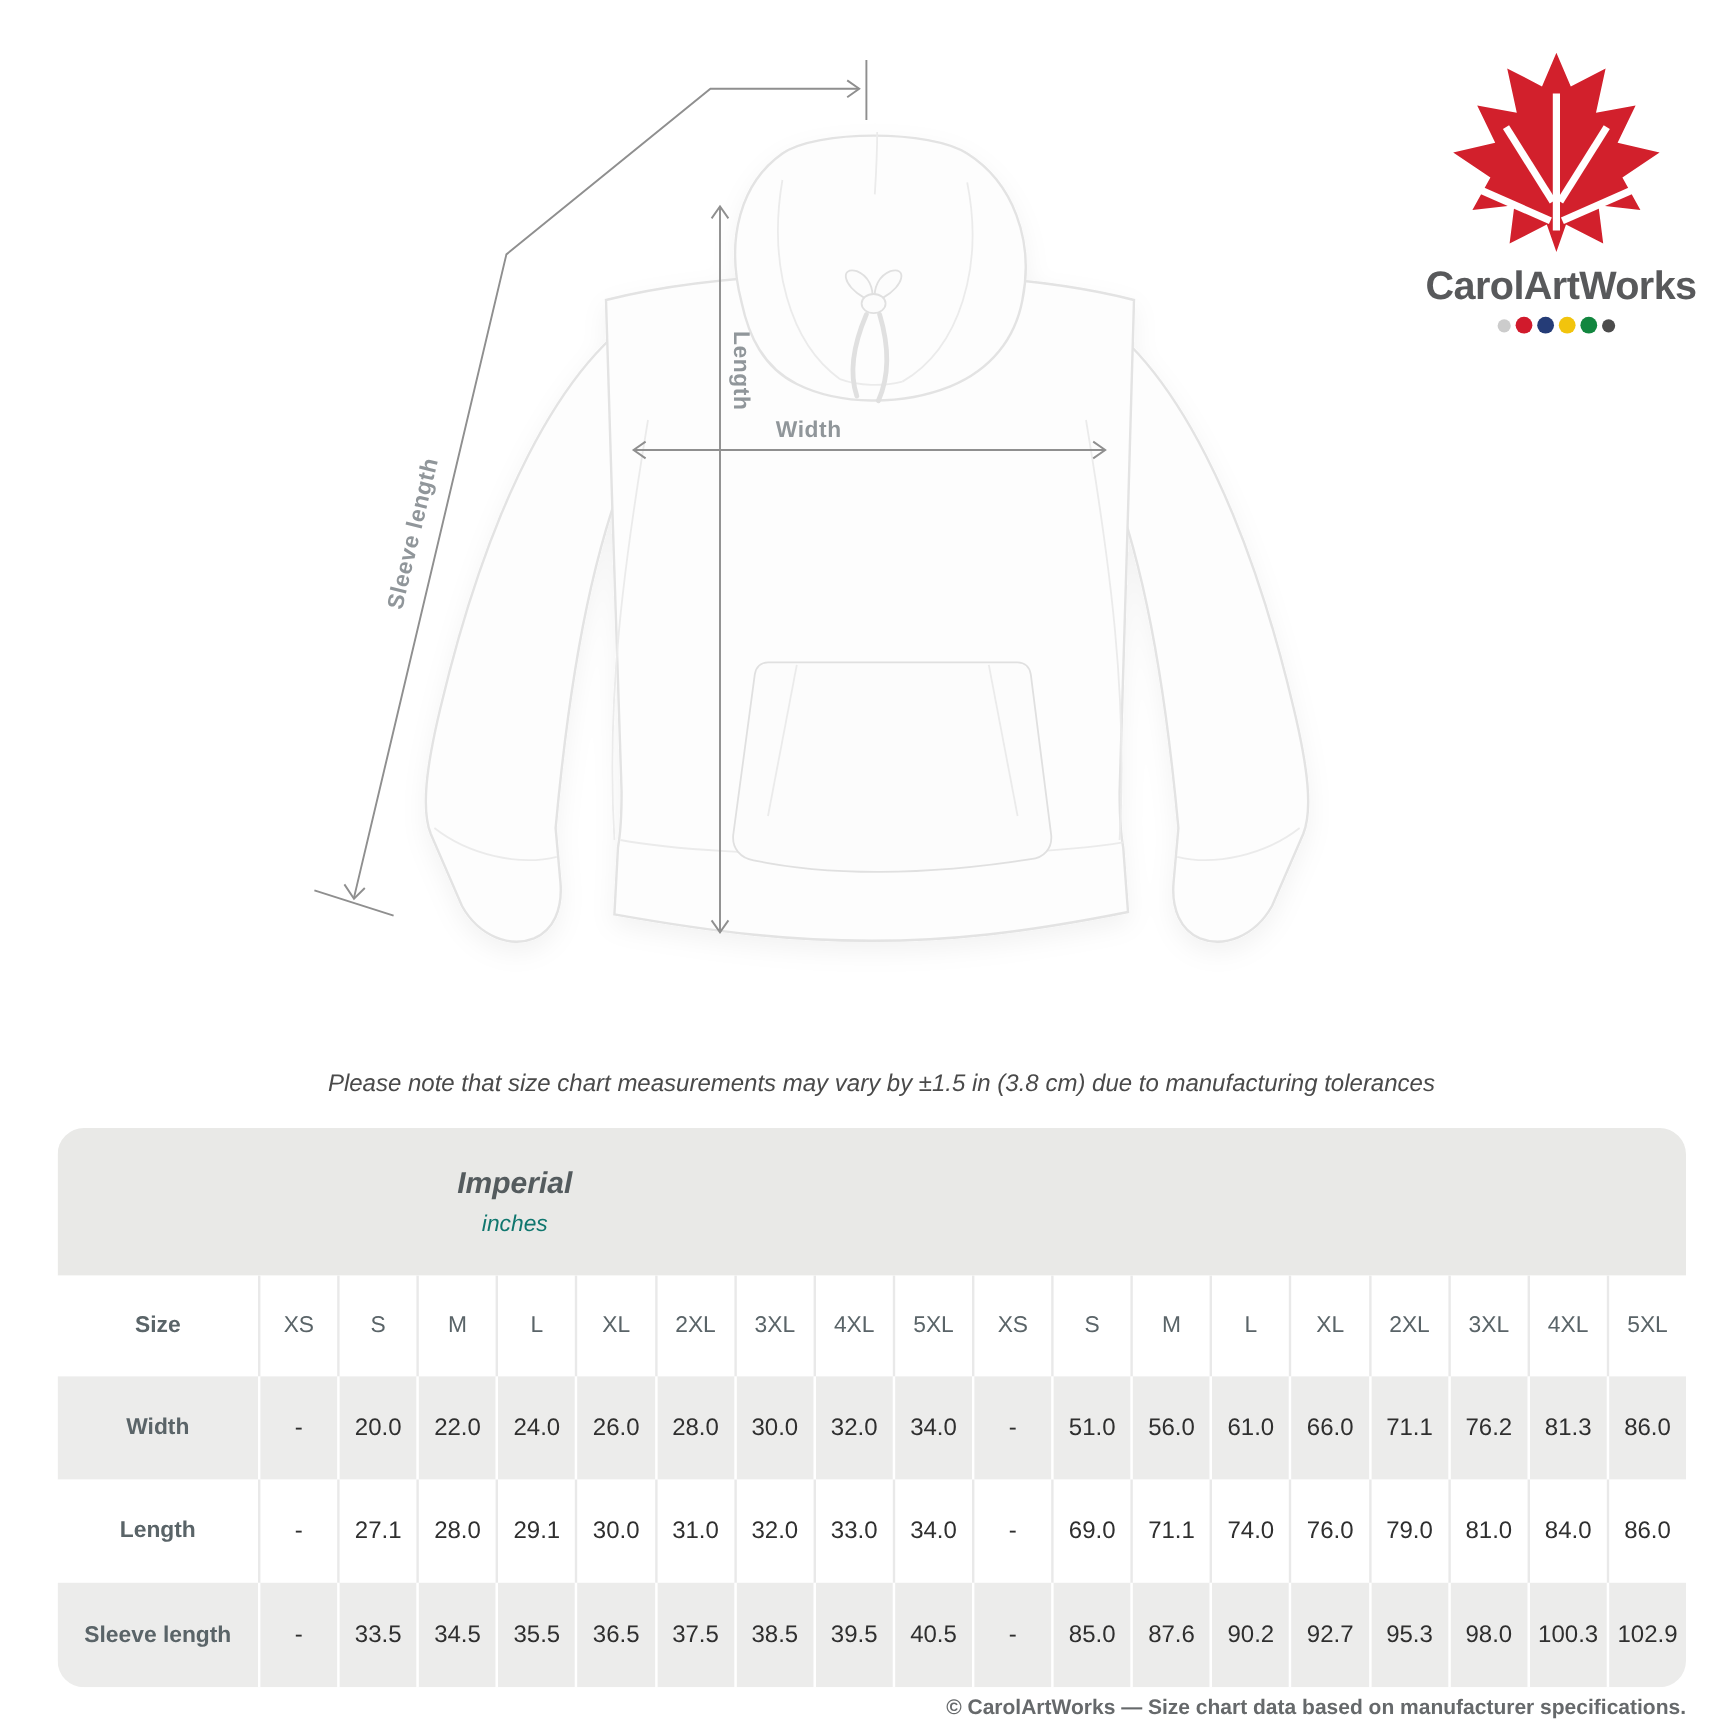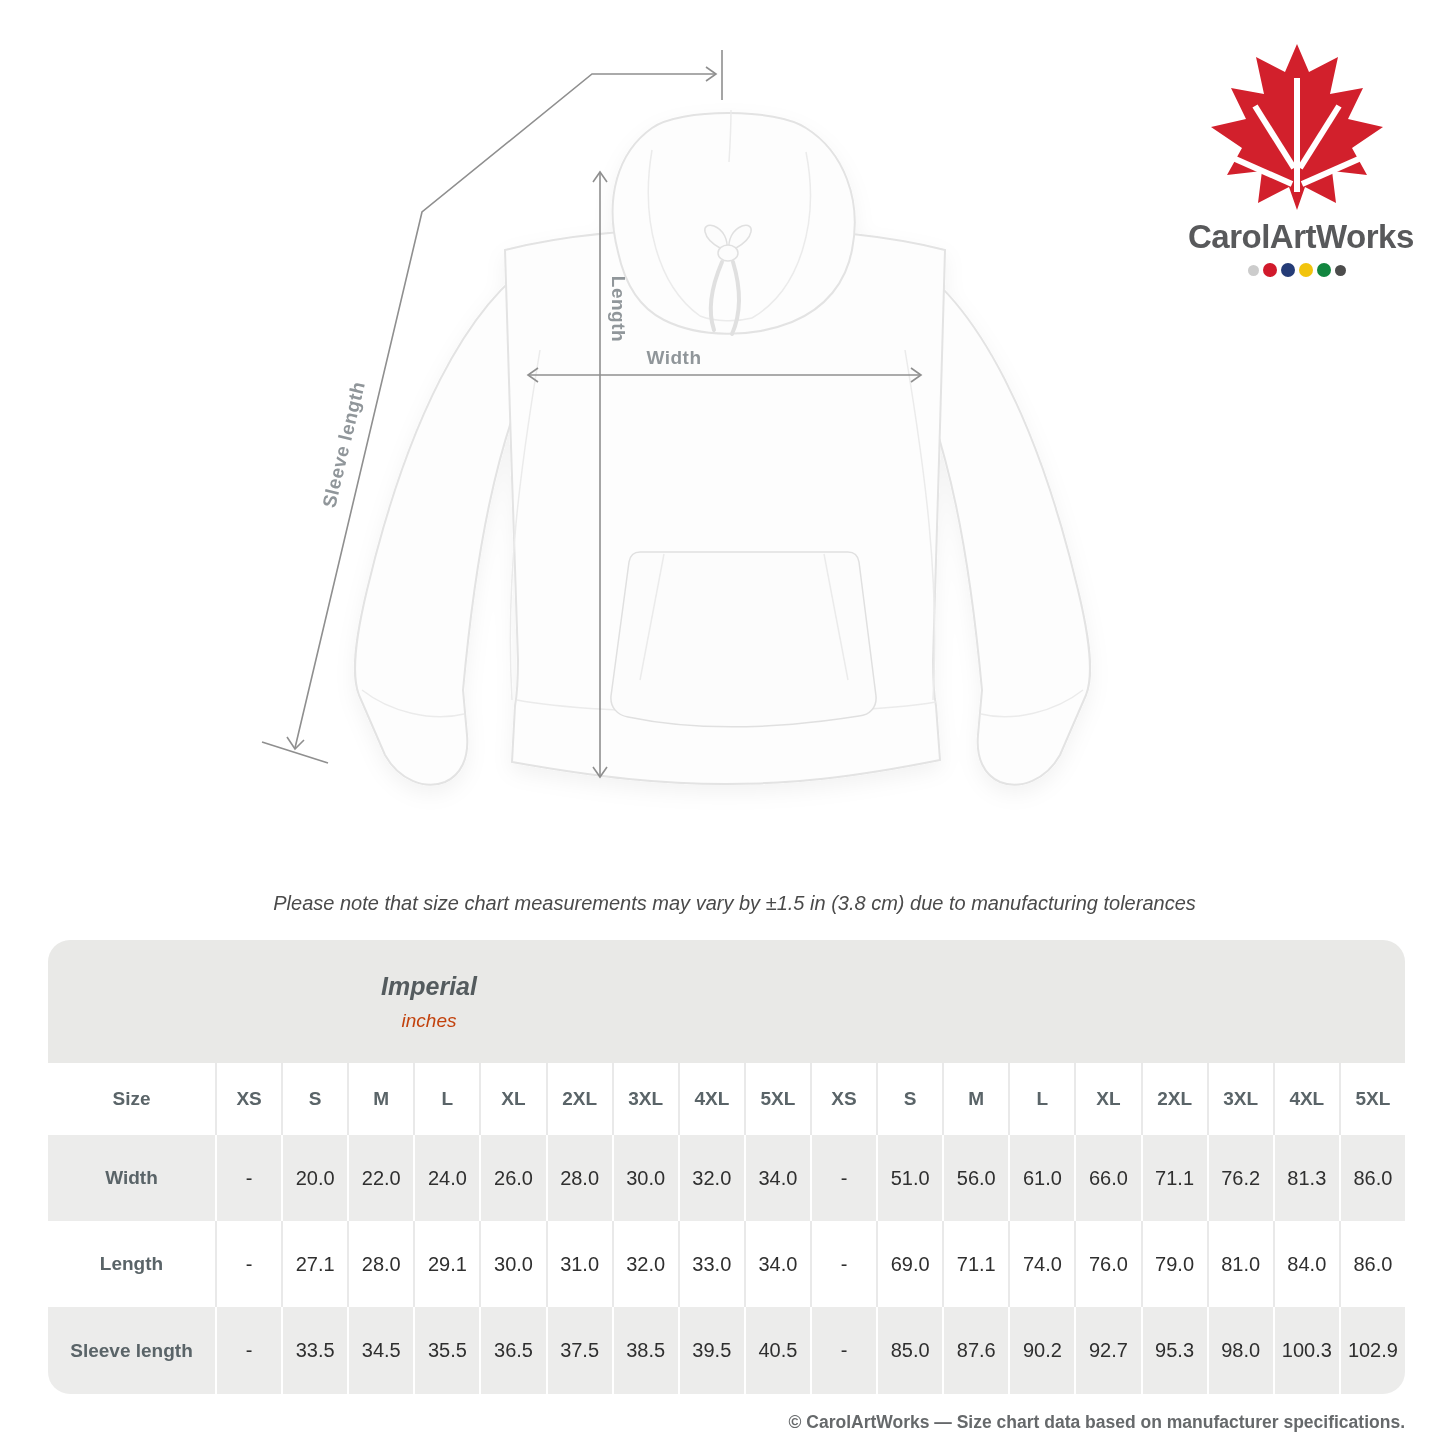--- a/index.html
+++ b/index.html
@@ -26,26 +26,26 @@
   .note{position:absolute;left:0;right:0;top:892px;text-align:center;
         font-style:italic;font-size:20px;color:#4a4a4a;padding-left:24px;}
 
   
   .size-table{position:absolute;left:48px;top:940px;width:1357px;border-radius:22px;overflow:hidden;}
   .unit-header{display:flex;height:123px;background:#e9e9e7;}
   .unit{display:flex;flex-direction:column;align-items:center;justify-content:center;padding-top:0;}
   .unit-imperial{width:762px;}
   .unit-metric{width:595px;}
   .unit-title{font-weight:bold;font-style:italic;font-size:25px;color:#545b5e;}
-  .unit-sub{font-style:italic;font-size:19px;color:#c2410c;margin-top:9px;}
+  .unit-sub{font-style:italic;font-size:19px;color:#0f766e;margin-top:9px;}
 
   .trow{display:flex;}
   .tcell{flex:1 1 0;display:flex;align-items:center;justify-content:center;min-width:0;}
   .lblcell{flex:0 0 167px;font-weight:bold;font-size:19px;color:#5a6468;}
-  .szcell{font-weight:bold;font-size:19px;color:#5a6468;}
+  .szcell{font-weight:normal;font-size:19px;color:#5a6468;}
   .valcell{font-size:20px;color:#2f2f2f;}
   .r-gray .tcell{background:#ececeb;}
   .r-white .tcell{background:#ffffff;}
   .r-gray .tcell + .tcell{border-left:2px solid #ffffff;}
   .r-white .tcell + .tcell{border-left:2px solid #e9e9e9;}
   .tcell.metric-start{border-left-width:5px;}
 
   
   .footer{position:absolute;right:40px;top:1412px;font-weight:bold;font-size:17.5px;color:#66696b;}
 </style>
@@ -154,21 +154,21 @@
   <div class="note">Please note that size chart measurements may vary by ±1.5 in (3.8 cm) due to manufacturing tolerances</div>
 
   <div class="size-table">
     <div class="unit-header">
       <div class="unit unit-imperial">
         <div class="unit-title">Imperial</div>
         <div class="unit-sub">inches</div>
       </div>
     </div>
     <div id="table-rows">
-        <div class="trow r-white" style="height: 72px;">
+        <div class="trow r-white" style="height: 84px;">
           <div class="tcell lblcell">Size</div>
           <div class="tcell szcell">XS</div>
           <div class="tcell szcell">S</div>
           <div class="tcell szcell">M</div>
           <div class="tcell szcell">L</div>
           <div class="tcell szcell">XL</div>
           <div class="tcell szcell">2XL</div>
           <div class="tcell szcell">3XL</div>
           <div class="tcell szcell">4XL</div>
           <div class="tcell szcell">5XL</div>

